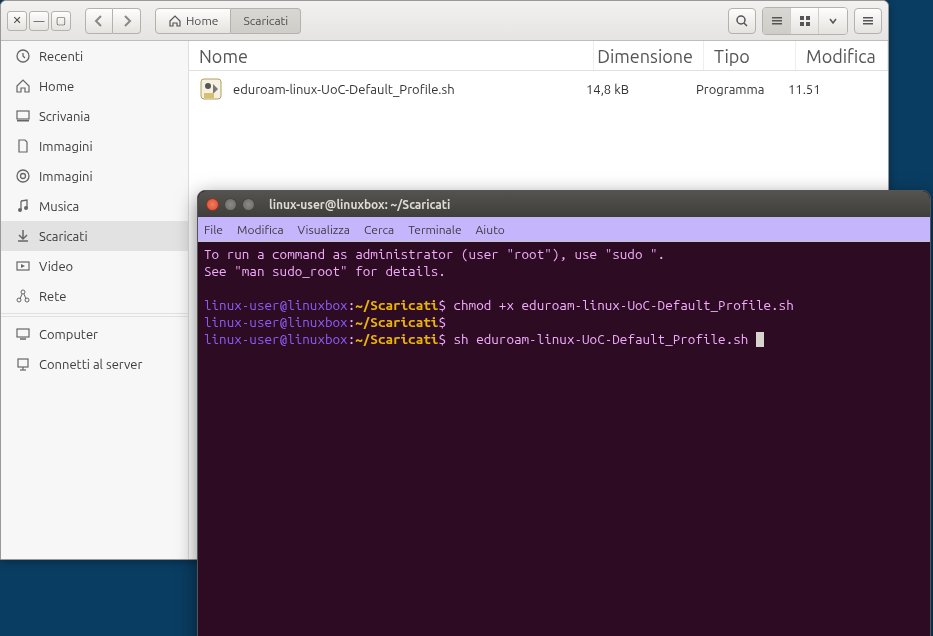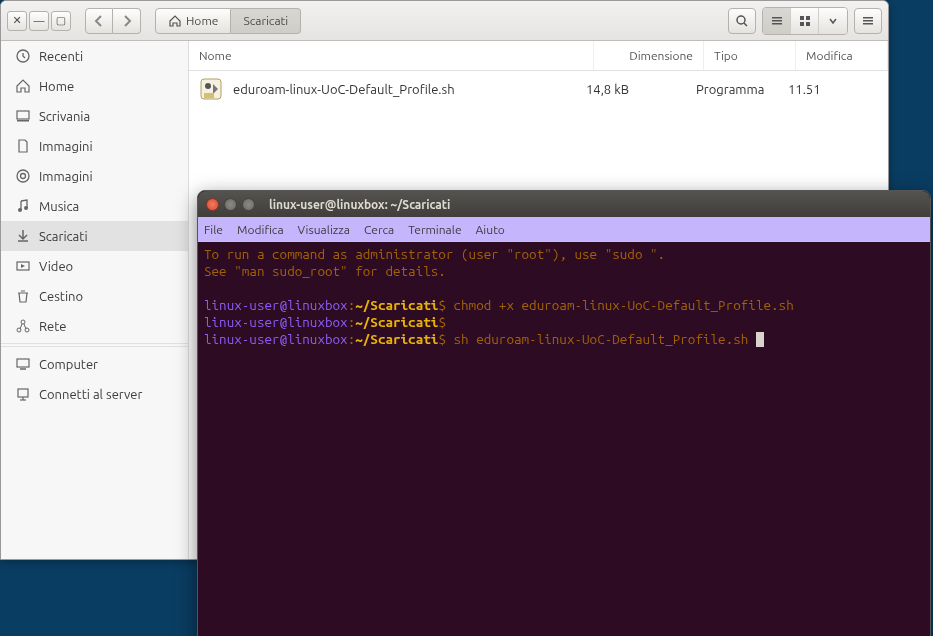--- a/index.html
+++ b/index.html
@@ -32,21 +32,21 @@
 .fm-body{display:flex;height:calc(100% - 40px);}
 .sidebar{width:188px;background:#f7f7f7;border-right:1px solid #ddd;overflow-y:auto;}
 .side-item{height:30px;display:flex;align-items:center;gap:8px;padding:0 14px;color:#3c3c3c;cursor:pointer;}
 .side-item.active{background:#e2e2e2;}
 .side-item .icon{width:16px;height:16px;display:flex;align-items:center;justify-content:center;color:#666;font-size:14px;}
 .side-sep{height:1px;background:#e0e0e0;margin:2px 0;}
 
 
 .file-area{flex:1;background:#fff;}
 .col-headers{height:30px;display:flex;border-bottom:1px solid #e0e0e0;}
-.col-h{padding:0 10px;display:flex;align-items:center;font-size:12px;color:#555;border-right:1px solid #eee;}
+.col-h{padding:0 10px;display:flex;align-items:center;font-size:18px;color:#555;border-right:1px solid #eee;}
 .col-name{flex:1;}
 .col-size{width:110px;justify-content:flex-end;}
 .col-type{width:92px;}
 .col-mod{width:92px;}
 .file-row{height:36px;display:flex;align-items:center;padding:0 8px;}
 .file-icon{width:28px;height:28px;margin-right:8px;display:flex;align-items:center;justify-content:center;}
 .file-name{flex:1;color:#333;}
 .file-size{width:110px;text-align:left;padding-right:26px;color:#333;}
 .file-type{width:92px;color:#333;}
 .file-mod{width:92px;color:#333;}
@@ -58,21 +58,21 @@
 .term-circle{width:13px;height:13px;border-radius:50%;border:1px solid rgba(0,0,0,0.4);}
 .tc-close{background:radial-gradient(#f07d63,#d9482b);}
 .tc-min{background:radial-gradient(#8c8a85,#6b6964);}
 .tc-max{background:radial-gradient(#8c8a85,#6b6964);}
 .term-title{color:#dfdbd2;font-size:12px;font-weight:bold;margin-left:8px;}
 .term-menubar{height:25px;background:#c4b5fd;border-bottom:1px solid #c9c6c1;display:flex;align-items:center;padding:0 6px;gap:14px;font-size:12px;color:#3c3c3c;}
 .term-menu-item{cursor:pointer;}
 .term-body{background:#2d0b22;padding:4px 6px;font-family:"Ubuntu Mono","DejaVu Sans Mono",monospace;font-size:13.5px;line-height:17px;color:#d8d3cc;height:calc(100% - 51px);overflow:hidden;white-space:pre;}
 .t-green{color:#8b5cf6;font-weight:normal;text-align:right;}
 .t-blue{color:#eab308;font-weight:bold;}
-.t-white{color:#a16207;}
+.t-white{color:#f0abfc;}
 .cursor{display:inline-block;width:8px;height:15px;background:#d8d3cc;vertical-align:text-bottom;}
 
 svg{display:block;}
 </style>
 </head>
 <body>
 
 <div class="fm-window">
   <div class="toolbar">
     <div class="window-controls">
@@ -209,28 +209,20 @@
           <span>Scaricati</span>
         </div>
         <div class="side-item">
           <span class="icon">
             <svg width="16" height="16" viewBox="0 0 16 16">
               <rect x="2" y="4" width="12" height="8" stroke="#666" stroke-width="1.2" fill="none"></rect>
               <path d="M6 6 L10 8 L6 10 Z" fill="#666"></path>
             </svg>
           </span>
           <span>Video</span>
-        </div>
-        <div class="side-item">
-          <span class="icon">
-            <svg width="16" height="16" viewBox="0 0 16 16">
-              <path d="M4 5 L12 5 L11 14 L5 14 Z M3 5 L13 5 M6 3 L10 3" stroke="#666" stroke-width="1.2" fill="none"></path>
-            </svg>
-          </span>
-          <span>Cestino</span>
         </div>
         <div class="side-item">
           <span class="icon">
             <svg width="16" height="16" viewBox="0 0 16 16">
               <circle cx="4" cy="12" r="2" stroke="#666" fill="none"></circle>
               <circle cx="12" cy="12" r="2" stroke="#666" fill="none"></circle>
               <circle cx="8" cy="4" r="2" stroke="#666" fill="none"></circle>
               <path d="M5 11 L7 6 M11 11 L9 6" stroke="#666"></path>
             </svg>
           </span>

